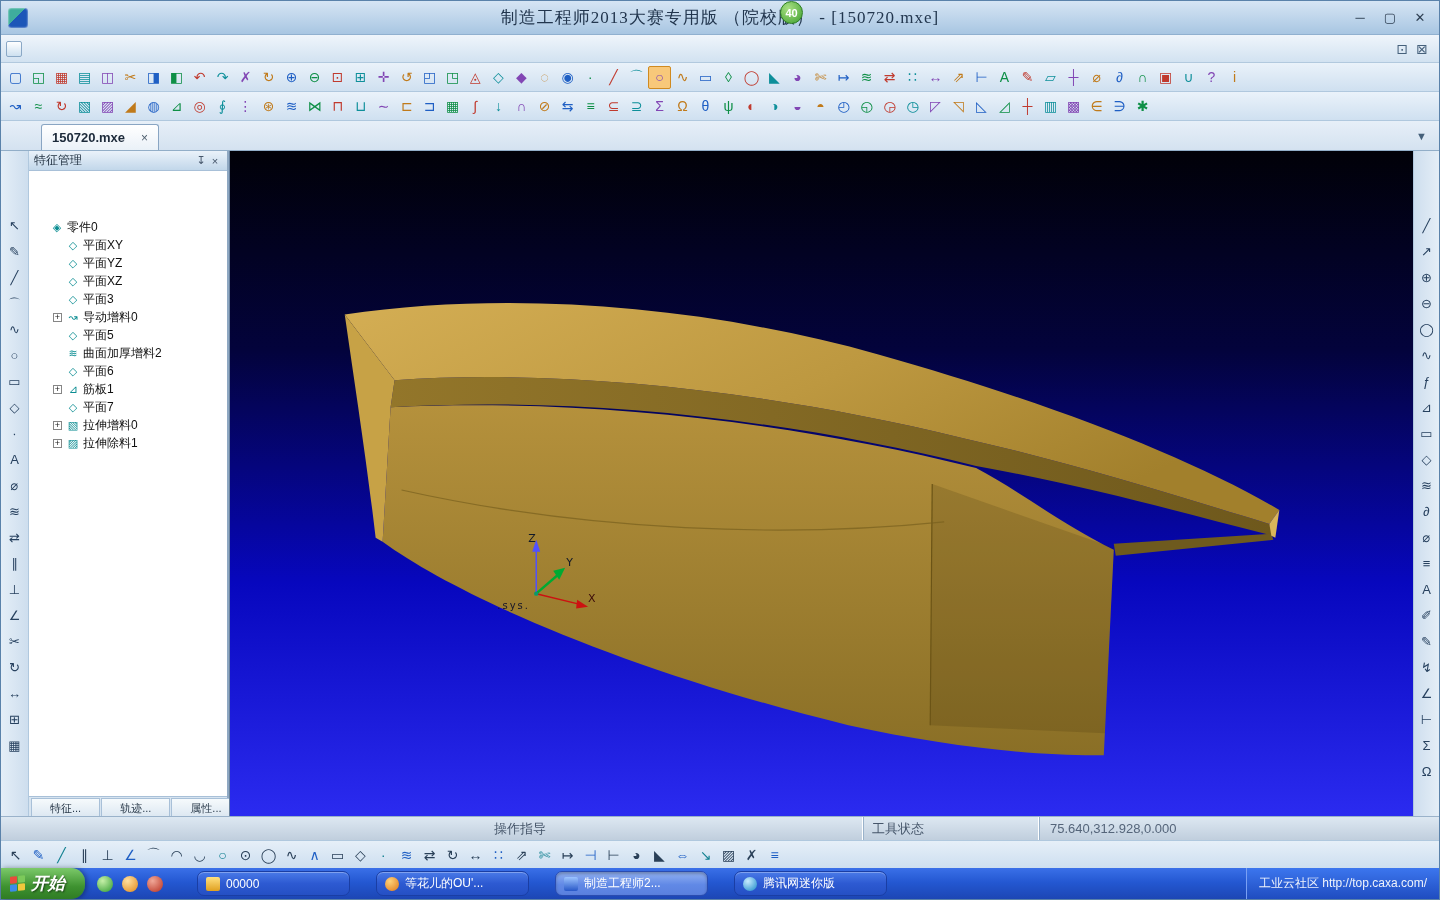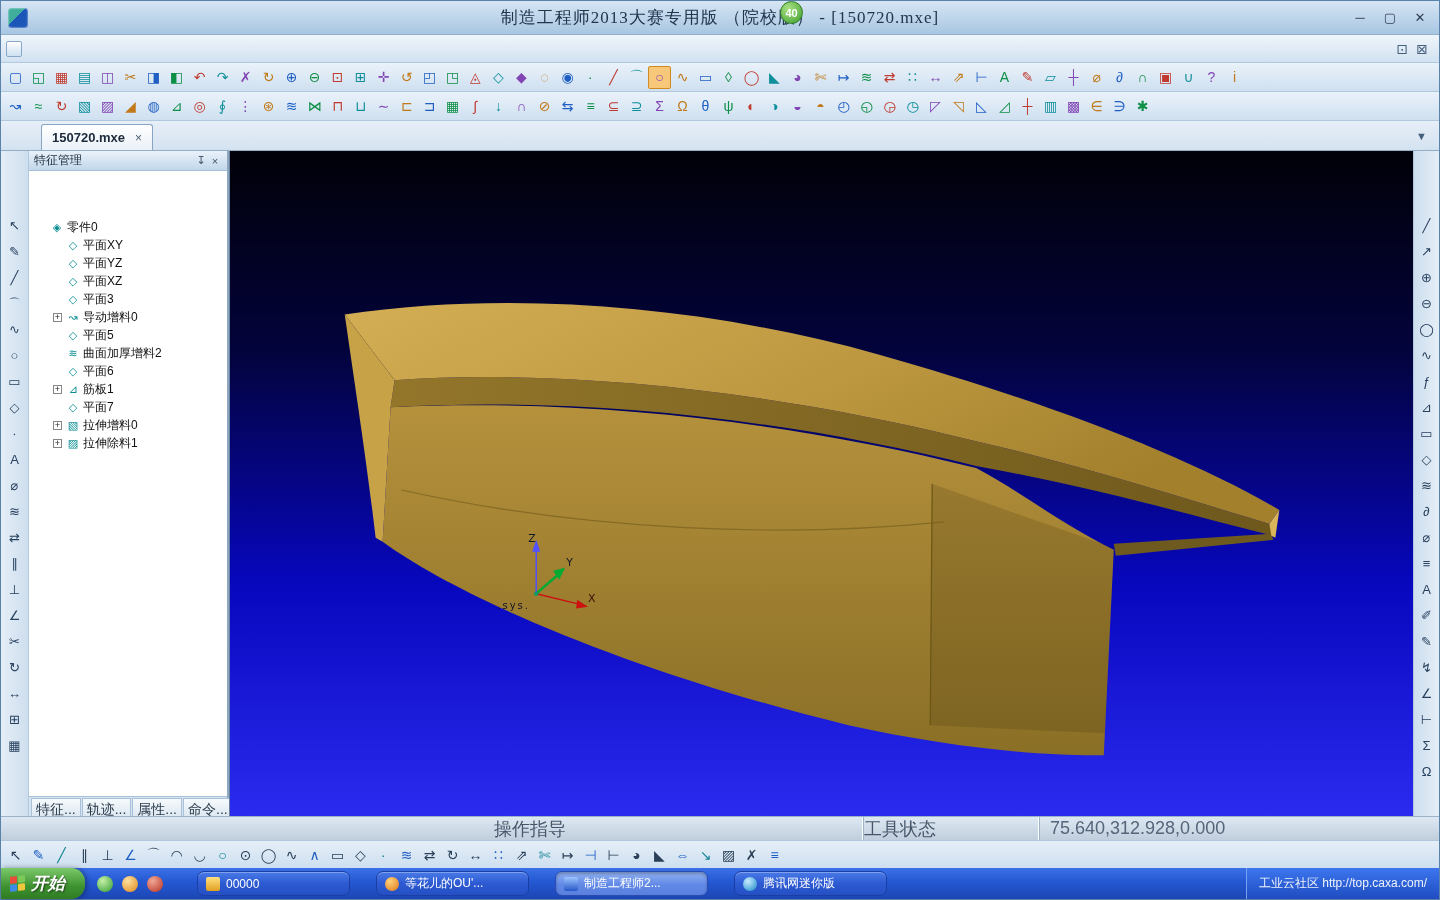--- a/index.html
+++ b/index.html
@@ -28,50 +28,50 @@
   .tbrow .ic:nth-of-type(6n+1){color:#1f5fc4}
   .tbrow .ic:nth-of-type(6n+2){color:#0e8f46}
   .tbrow .ic:nth-of-type(6n+3){color:#c03a2e}
   .tbrow .ic:nth-of-type(6n+4){color:#0e8f9a}
   .tbrow .ic:nth-of-type(6n+5){color:#8246b4}
   .tbrow .ic:nth-of-type(6n){color:#c07a1a}
   .tb1 .ic:nth-of-type(29){background:#f8c87a;border-color:#d08a20;border-radius:2px;}
 
   
   .tabbar{height:30px;flex:none;background:linear-gradient(#e7effl8,#d4e2f0);background:linear-gradient(#e7eff8,#d4e2f0);display:flex;align-items:flex-end;border-bottom:1px solid #92aec8;position:relative;}
-  .doc-tab{margin-left:40px;display:flex;align-items:center;gap:10px;background:linear-gradient(#ffffff,#eaf1f8);border:1px solid #89a5c3;border-bottom:none;border-radius:3px 3px 0 0;padding:5px 10px;font-weight:bold;font-size:13px;color:#1c2a3a;}
+  .doc-tab{margin-left:40px;display:flex;align-items:center;gap:16px;background:linear-gradient(#ffffff,#eaf1f8);border:1px solid #89a5c3;border-bottom:none;border-radius:3px 3px 0 0;padding:5px 10px;font-weight:bold;font-size:13px;color:#1c2a3a;}
   .doc-tab .tab-close{font-weight:normal;color:#50606f;font-size:12px;}
   .tab-dropdown{position:absolute;right:12px;top:9px;color:#45607a;font-size:11px;}
 
   
   .main{flex:1;display:flex;min-height:0;}
   .vcol{width:28px;flex:none;background:linear-gradient(90deg,#e4eef7,#cedeee);border-right:1px solid #b0c8de;display:flex;flex-direction:column;align-items:center;padding-top:64px;gap:5px;overflow:hidden;}
   .vcol .ic{width:21px;height:21px;flex:none;display:flex;align-items:center;justify-content:center;font-size:13px;color:#27415f;}
   .vcol-r{width:26px;border-right:none;border-left:1px solid #b0c8de;background:linear-gradient(270deg,#e4eef7,#cedeee);}
 
   .featpanel{width:200px;flex:none;display:flex;flex-direction:column;background:#fff;border-right:2px solid #8fa8c2;gap:40px;}
   .fp-head{height:20px;flex:none;background:linear-gradient(#eaf2fa,#c2d7ea);display:flex;align-items:center;padding:0 5px;font-size:12px;color:#1d2d3d;border-bottom:1px solid #a8c0d8;}
   .fp-head .sp{flex:1;}
   .fp-btn{width:14px;text-align:center;color:#44556a;font-size:11px;}
   .fp-tree{flex:1;overflow:hidden;padding-top:7px;background:#fff;}
   .tree-item{height:18px;display:flex;align-items:center;padding-left:24px;font-size:12px;color:#101010;white-space:nowrap;}
   .tree-item.root{padding-left:8px;}
   .exp{width:9px;height:9px;flex:none;border:1px solid #868686;background:#fff;font-size:9px;line-height:7px;text-align:center;color:#222;margin-right:4px;}
   .exp:empty{border-color:transparent;background:transparent;}
   .ticon{width:14px;flex:none;text-align:center;color:#0b8d92;margin-right:3px;font-size:11px;}
   .fp-tabs{height:20px;flex:none;display:flex;background:#d7e4f0;border-top:1px solid #a8c0d8;padding:1px 2px 0;gap:1px;}
-  .fp-tab{flex:none;padding:2px 4px;font-size:14px;background:linear-gradient(#f6fafc,#dde8f2);border:1px solid #a8c0d8;border-bottom:none;color:#2c3c4c;}
+  .fp-tab{flex:none;padding:2px 18px;font-size:11px;background:linear-gradient(#f6fafc,#dde8f2);border:1px solid #a8c0d8;border-bottom:none;color:#2c3c4c;}
 
   .viewport{flex:1;position:relative;min-width:0;background:linear-gradient(180deg,#010108 0%,#03033c 30%,#0707be 65%,#2b2bf0 100%);border-left:1px solid #68819d;}
   .viewport svg{position:absolute;inset:0;width:100%;height:100%;}
 
   
-  .statusbar{height:24px;flex:none;background:linear-gradient(#dde8f2,#c0cedd);border-top:1px solid #9ab2ca;display:flex;align-items:center;font-size:18px;color:#46566a;}
+  .statusbar{height:24px;flex:none;background:linear-gradient(#dde8f2,#c0cedd);border-top:1px solid #9ab2ca;display:flex;align-items:center;font-size:13px;color:#46566a;}
   .sb-c1{width:862px;flex:none;padding-left:493px;}
-  .sb-c2{width:176px;flex:none;border-left:1px solid #9ab2ca;box-shadow:-1px 0 0 #fff;height:100%;display:flex;align-items:center;}
+  .sb-c2{width:176px;flex:none;padding-left:8px;border-left:1px solid #9ab2ca;box-shadow:-1px 0 0 #fff;height:100%;display:flex;align-items:center;}
   .sb-c3{flex:1;padding-left:10px;border-left:1px solid #9ab2ca;box-shadow:-1px 0 0 #fff;height:100%;display:flex;align-items:center;color:#55657a;}
 
   
   .bottomtb{height:28px;flex:none;background:linear-gradient(#e6eff8,#cddff0);border-top:1px solid #b0c8de;display:flex;align-items:center;padding:0 3px;}
   .bottomtb .ic{width:23px;height:23px;flex:none;display:flex;align-items:center;justify-content:center;font-size:14px;color:#2a4058;}
   .bottomtb .ic:nth-of-type(4n+2){color:#1f5fc4}
   .bottomtb .ic:nth-of-type(7n+3){color:#0e7f8f}
 
   
   .taskbar{height:31px;flex:none;background:linear-gradient(#3a70e8,#2458d2 45%,#1c46b4);display:flex;align-items:center;color:#fff;}

